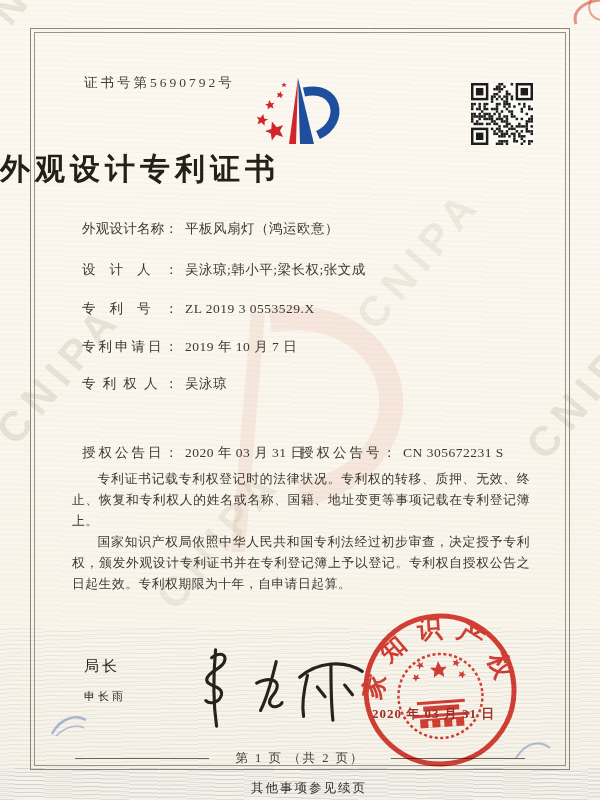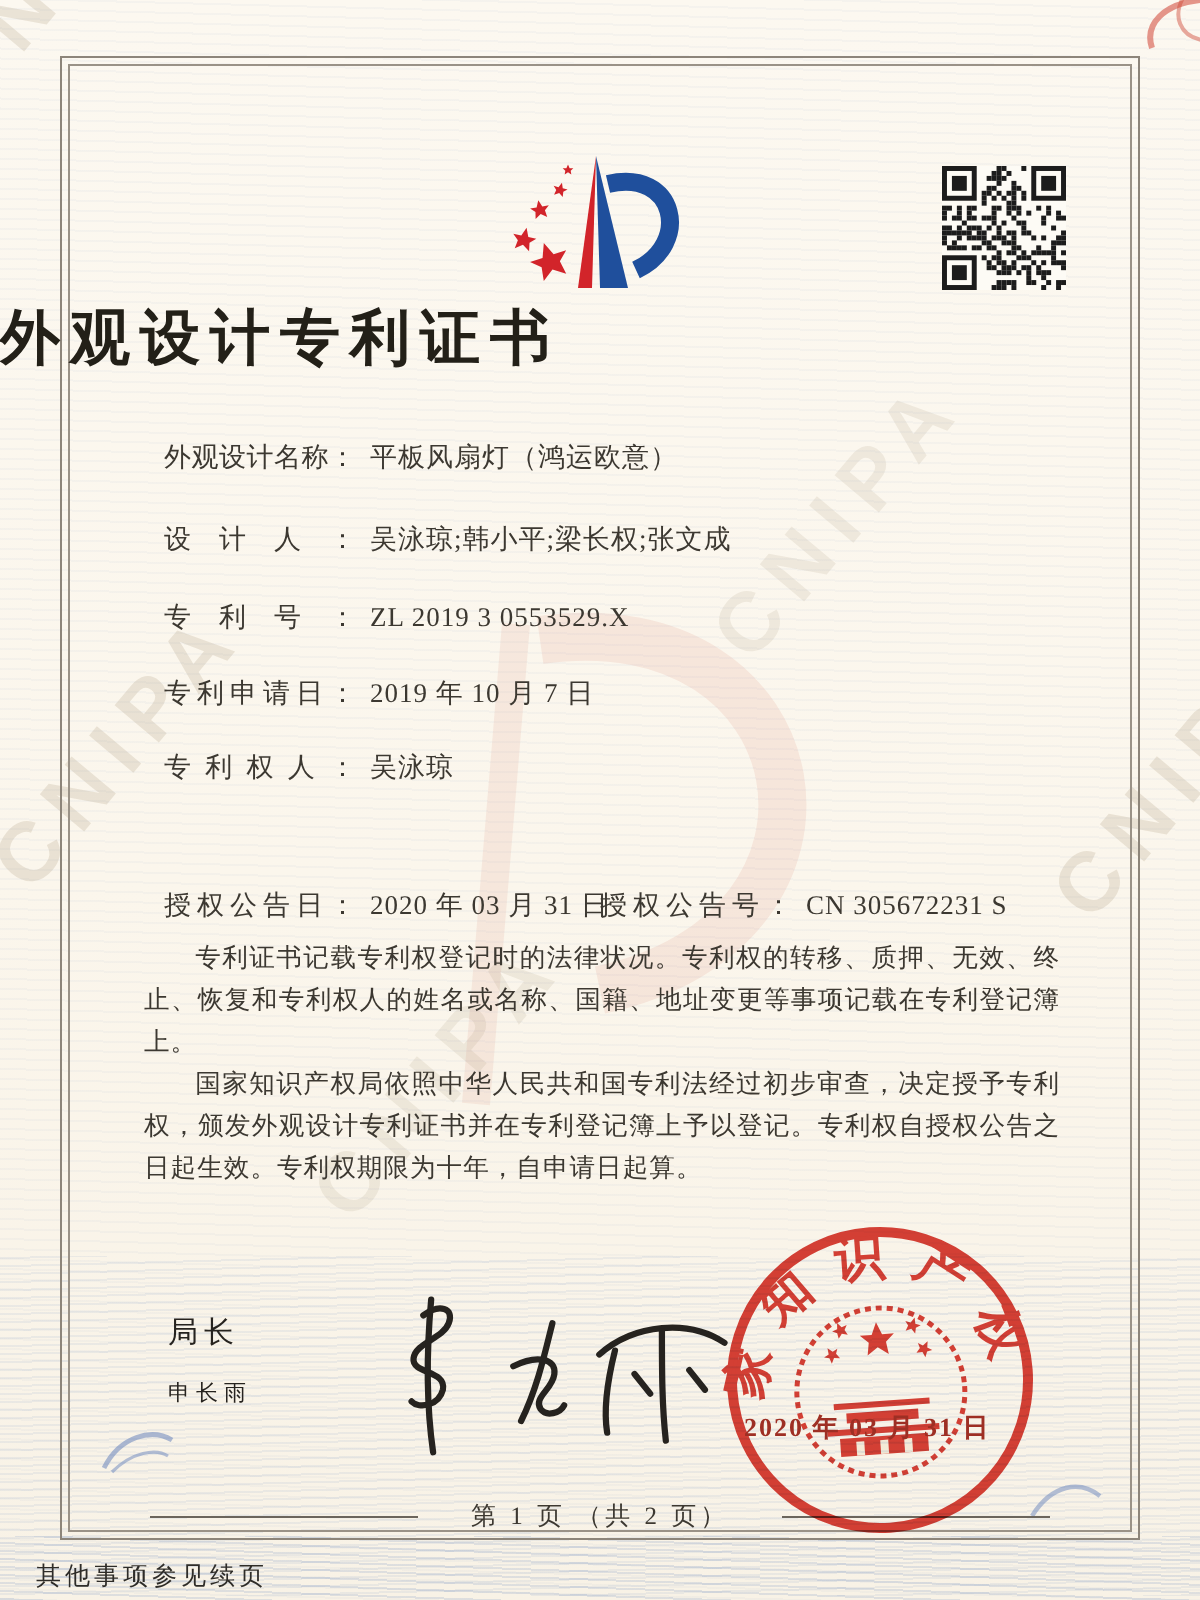--- a/index.html
+++ b/index.html
@@ -26,21 +26,21 @@
   .field.col2{left:300px;}
   .body{position:absolute;left:72px;right:70px;top:469px;font-size:12.8px;line-height:21px;text-align:justify;}
   .body p{margin:0;text-indent:2em;letter-spacing:0.5px;}
   .signer-title{position:absolute;left:84px;top:657px;font-size:15px;letter-spacing:3px;color:#26231f;}
   .signer-name{position:absolute;left:84px;top:689px;font-size:11px;letter-spacing:3px;color:#26231f;}
   .signature{position:absolute;left:180px;top:644px;z-index:3;}
   .seal{position:absolute;left:360px;top:610px;width:160px;height:160px;mix-blend-mode:multiply;opacity:0.93;transform:rotate(-4deg);z-index:4;}
   .seal-date{position:absolute;left:372px;top:705px;font-size:13px;font-weight:bold;letter-spacing:1px;color:#9e2f24;z-index:5;}
   .page-num{position:absolute;left:75px;right:75px;top:750px;display:flex;align-items:center;gap:26px;font-size:12.5px;letter-spacing:2px;color:#3c3831;}
   .page-num .rule{flex:1;height:1px;background:#6b655c;}
-  .cont-note{position:absolute;left:0;right:0;top:780px;font-size:12.5px;letter-spacing:2px;color:#2e2c28;padding-left:18px;}
+  .cont-note{position:absolute;left:0;right:0;top:780px;text-align:center;font-size:12.5px;letter-spacing:2px;color:#2e2c28;padding-left:18px;}
   .qr{position:absolute;left:471px;top:83px;}
   .logo{position:absolute;left:240px;top:72px;}
   .logo-wm{position:absolute;left:150px;top:290px;pointer-events:none;}
   .orn{position:absolute;pointer-events:none;}
 </style>
 </head>
 <body>
 
 <div class="page">
 
@@ -68,20 +68,21 @@
     <path d="M6,26 C16,16 28,14 34,18" stroke="#5b79b8" stroke-width="1.6" fill="none" opacity="0.45"></path>
   </svg>
   <svg class="orn" style="left:514px;top:736px;" width="38" height="28" viewBox="0 0 38 28">
     <path d="M2,22 C12,6 26,4 36,12" stroke="#5b79b8" stroke-width="2.2" fill="none" opacity="0.45"></path>
   </svg>
 
   <div class="frame">
       <div class="frame-inner"></div>
     </div>
 
+  <div class="cert-no">证书号第5690792号</div>
 
   <svg class="logo" width="120" height="82" viewBox="0 0 120 82">
     <defs>
       <path id="star" d="M0,-10 L2.9,-3.1 L9.5,-3.1 L4.8,1.2 L5.9,8.1 L0,4 L-5.9,8.1 L-4.8,1.2 L-9.5,-3.1 L-2.9,-3.1 Z"></path>
     </defs>
     <polygon points="58,6 49,72 56,72" fill="#d2242a"></polygon>
     <polygon points="58,6 60,72 74,72" fill="#1f4f9c"></polygon>
     <path d="M64,20 C98,12 106,50 78,63" stroke="#1f4f9c" stroke-width="9" fill="none"></path>
     <use href="#star" fill="#d2242a" transform="translate(35,59) scale(1.0) rotate(-18)"></use>
     <use href="#star" fill="#d2242a" transform="translate(22,48) scale(0.62) rotate(12)"></use>

